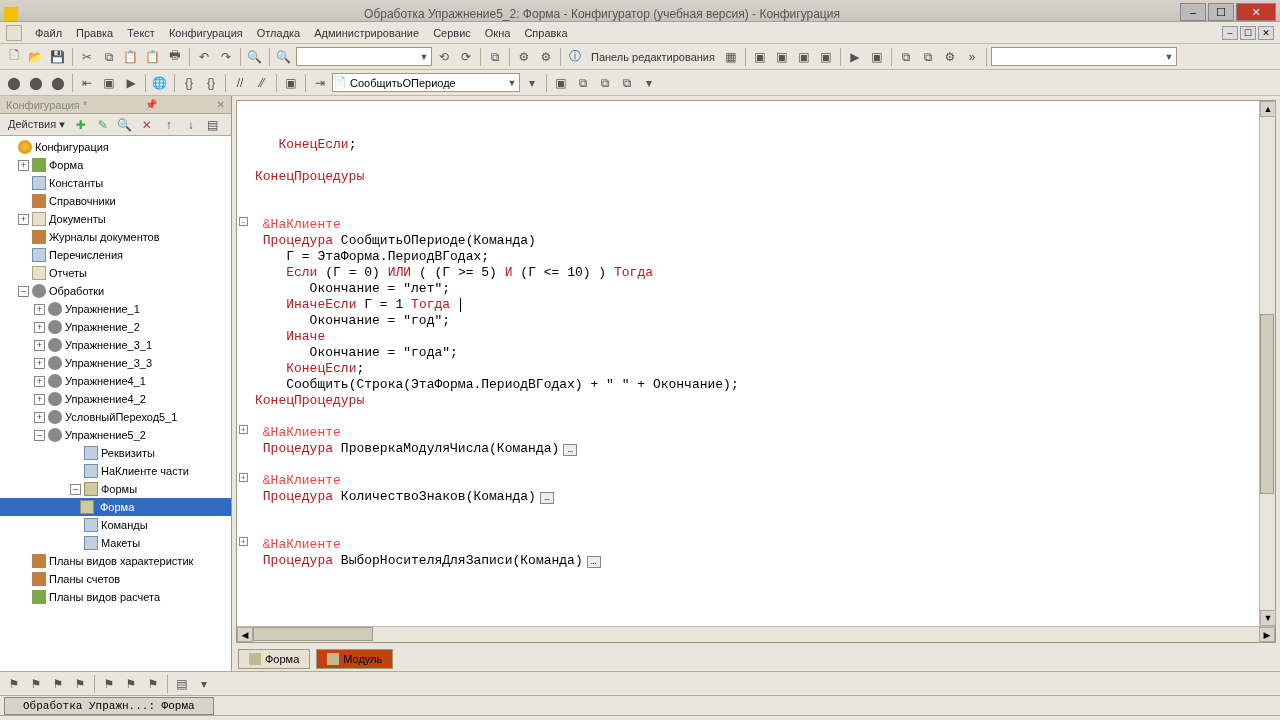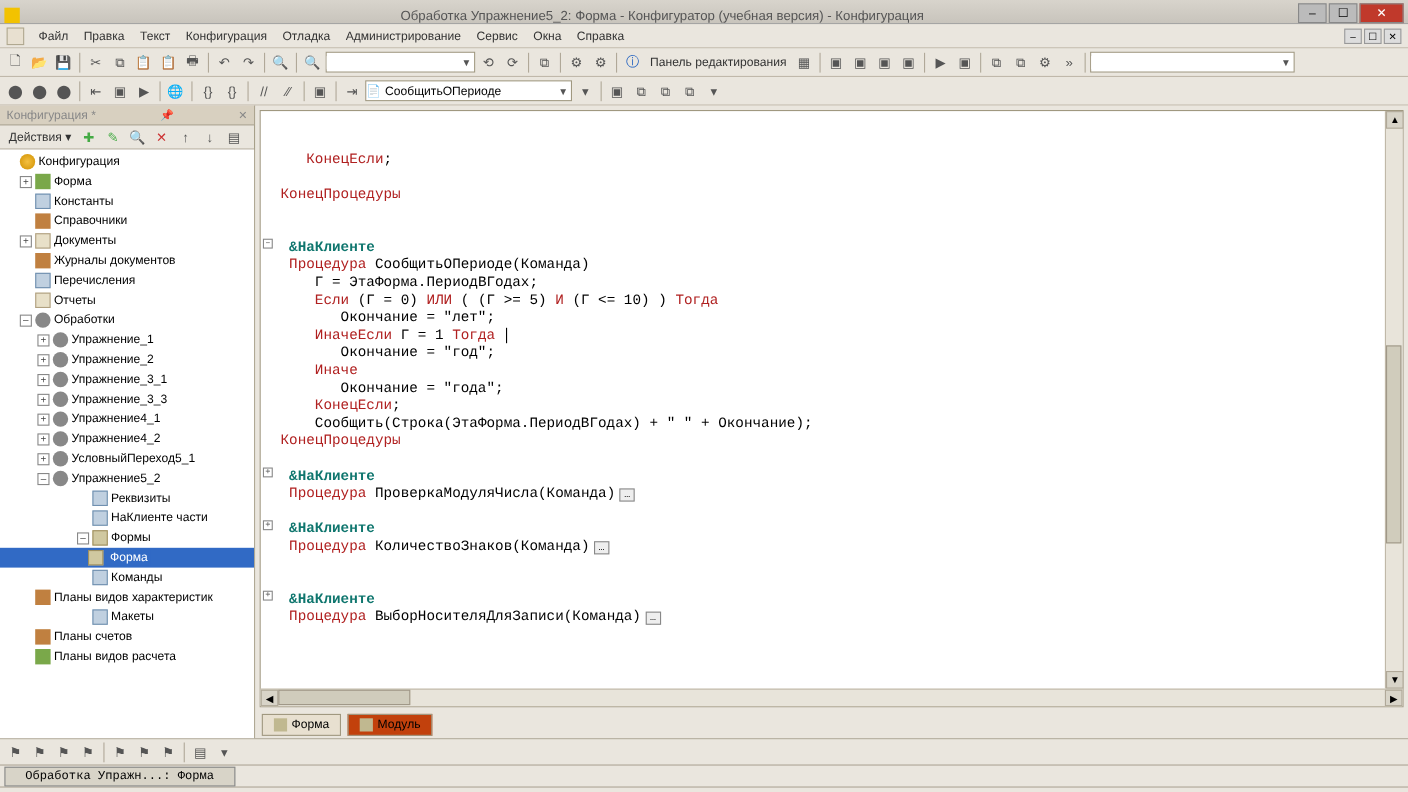--- a/index.html
+++ b/index.html
@@ -51,21 +51,21 @@
 .tree .node.sel .lbl { background: #316ac5; color: #fff; padding: 1px 3px; }
 .tree .lbl { color: #000; }
 .tree .i1 { padding-left: 18px; } .tree .i2 { padding-left: 34px; } .tree .i3 { padding-left: 50px; margin-left: 20px; } .tree .i4 { padding-left: 66px; }
 
 .editor { flex: 1; display: flex; flex-direction: column; background: #eae6de; }
 .codewrap { flex: 1; margin: 4px; border: 1px solid #a09880; background: #fff; position: relative; display: flex; flex-direction: column; }
 .codearea { flex: 1; overflow: auto; }
 .code { font-family: "Courier New", monospace; font-size: 13px; line-height: 16px; padding: 4px 0 4px 18px; position: relative; white-space: pre; }
 .gutter { position: absolute; left: 0; top: 4px; width: 14px; }
 .gutter .fold { width: 9px; height: 9px; border: 1px solid #888; font-size: 8px; line-height: 8px; text-align: center; color: #555; background: #fff; position: absolute; left: 2px; cursor: pointer; }
-.kw { color: #b02020; } .dir { color: #0f766e; font-weight: bold; } .txt { color: #000; }
+.kw { color: #b02020; } .dir { color: #ef4444; } .txt { color: #000; }
 .collapse-btn { display: inline-block; width: 14px; height: 12px; border: 1px solid #888; background: #eee; text-align: center; font-size: 9px; line-height: 10px; margin-left: 4px; cursor: pointer; }
 .hscroll { height: 16px; background: #e8e4da; border-top: 1px solid #c0b8a8; display: flex; }
 .hscroll .sbtn { width: 16px; background: #d8d4c8; border: 1px solid #b0a898; font-size: 9px; text-align: center; line-height: 14px; cursor: pointer; }
 .hscroll .strack { flex: 1; position: relative; }
 .hscroll .sthumb { position: absolute; left: 0; width: 120px; height: 14px; top: 0; background: #d0ccbc; border: 1px solid #a09888; }
 .vscroll { position: absolute; right: 0; top: 0; bottom: 16px; width: 16px; background: #e8e4da; border-left: 1px solid #c0b8a8; }
 .vscroll .sbtn { height: 16px; width: 16px; background: #d8d4c8; border: 1px solid #b0a898; font-size: 9px; text-align: center; line-height: 14px; cursor: pointer; }
 .vscroll .vtrack { position: absolute; top: 16px; bottom: 16px; left: 0; width: 100%; }
 .vscroll .vthumb { position: absolute; top: 40%; width: 14px; height: 180px; left: 0; background: #d0ccbc; border: 1px solid #a09888; }
 
@@ -321,29 +321,29 @@
       <div class="node i4 sel">
           <span class="noexp"></span>
           <span class="ticon ic-form"></span>
           <span class="lbl">Форма</span>
         </div>
       <div class="node i3">
           <span class="noexp"></span>
           <span class="ticon ic-list"></span>
           <span class="lbl">Команды</span>
         </div>
+      <div class="node i3">
+          <span class="noexp"></span>
+          <span class="ticon ic-list"></span>
+          <span class="lbl">Макеты</span>
+        </div>
       <div class="node i1">
           <span class="noexp"></span>
           <span class="ticon ic-book"></span>
           <span class="lbl">Планы видов характеристик</span>
-        </div>
-      <div class="node i3">
-          <span class="noexp"></span>
-          <span class="ticon ic-list"></span>
-          <span class="lbl">Макеты</span>
         </div>
       <div class="node i1">
           <span class="noexp"></span>
           <span class="ticon ic-book"></span>
           <span class="lbl">Планы счетов</span>
         </div>
       <div class="node i1">
           <span class="noexp"></span>
           <span class="ticon ic-fold"></span>
           <span class="lbl">Планы видов расчета</span>

